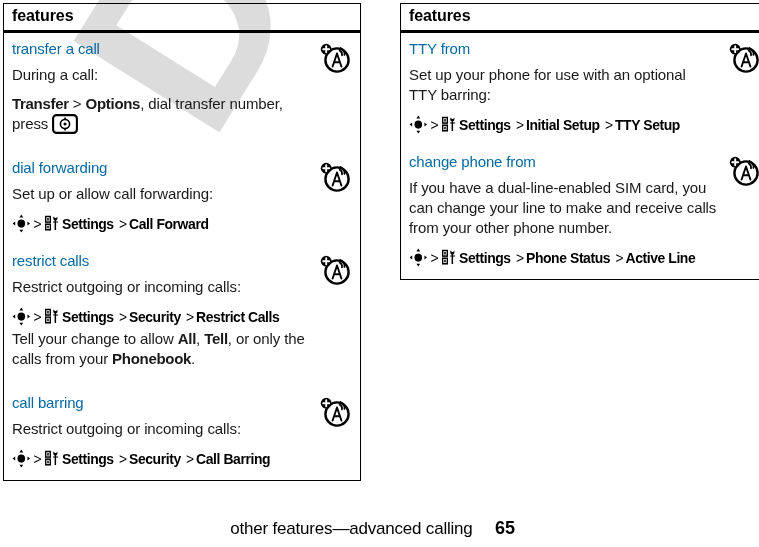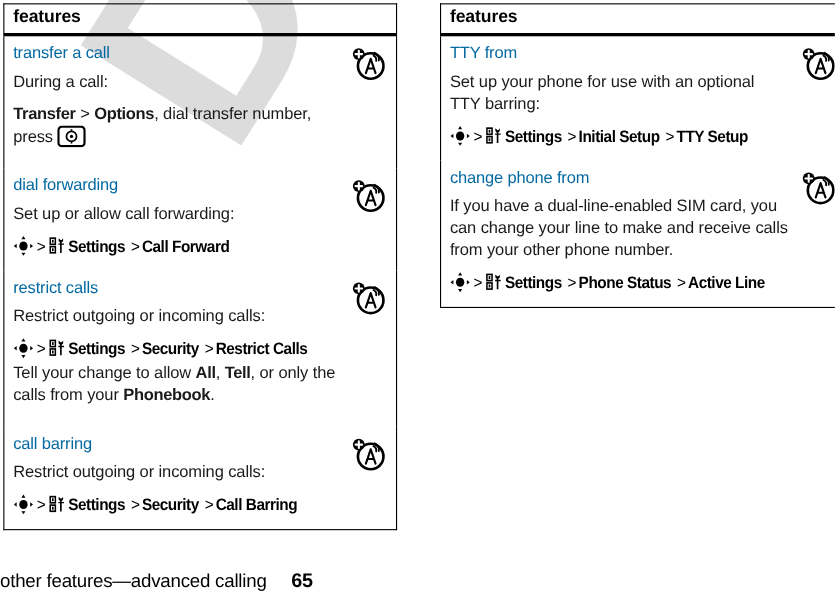--- a/index.html
+++ b/index.html
@@ -126,21 +126,21 @@
   }
   .nav-key { display: inline-block; vertical-align: -4px; width: 20px; height: 19px; margin-right: 1px; }
   .settings-icon { display: inline-block; vertical-align: -3px; width: 16px; height: 17px; margin: 0 3px 0 1px; }
   .send-key { display: inline-block; vertical-align: -5px; width: 26px; height: 20px; }
 
   
   #footer {
     position: absolute;
     left: 0; right: 14px;
     bottom: 8px;
-    text-align: left;
+    text-align: center;
     white-space: nowrap;
     margin-top: 34px;
   }
   #footer .foot-title {
     font-size: 17px;
     color: #000;
     letter-spacing: -0.2px;
   }
   #footer .foot-page {
     font-size: 18px;

